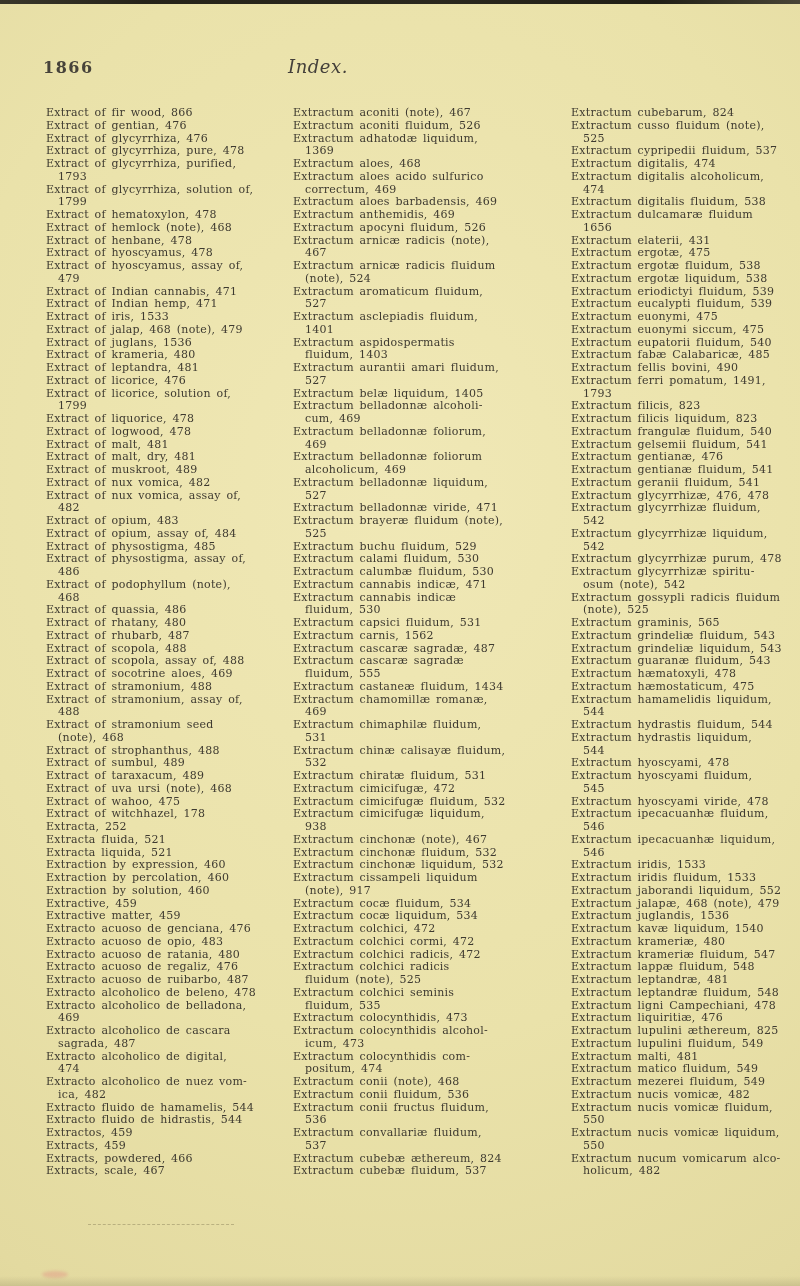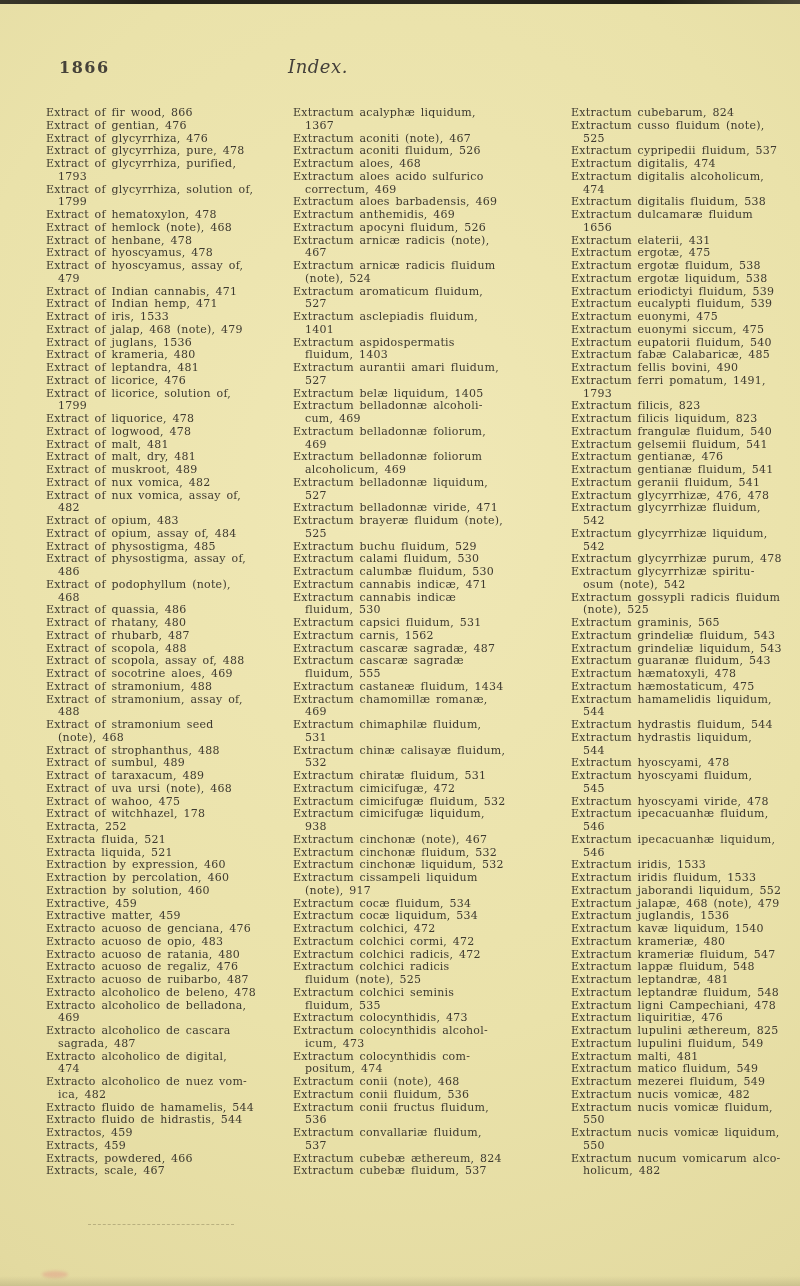--- a/index.html
+++ b/index.html
@@ -9,21 +9,21 @@
     background:
       radial-gradient(ellipse 120% 90% at 50% 38%, #f0e8b6 0%, #eae2aa 48%, #e3daa0 78%, #d9cf92 100%);
   }
   .scan-edge-top{
     position:absolute;left:0;top:0;width:800px;height:4px;
     background:linear-gradient(to right,#2a2820 0%, #15130d 18%, #1a1812 55%, #0f0e09 82%, #3a372c 100%);
     opacity:.92;
   }
   .page-number{
     position:absolute;left:43px;top:58px;
-    font-size:16px;font-weight:bold;letter-spacing:1.5px;color:#47433a;margin-left:16px;
+    font-size:16px;font-weight:bold;letter-spacing:1.5px;color:#47433a;
   }
   .page-title{
     position:absolute;left:0;top:56px;width:636px;text-align:center;
     font-size:18px;font-style:italic;color:#44403a;letter-spacing:.5px;
   }
   .col{
     position:absolute;top:107px;
     font-size:11px;line-height:12.75px;color:#3e3a30;
     letter-spacing:.25px;word-spacing:2px;
   }
@@ -137,24 +137,24 @@
     <div class="entry">Extracto alcoholico de nuez vom-
 ica, 482</div>
     <div class="entry">Extracto fluido de hamamelis, 544</div>
     <div class="entry">Extracto fluido de hidrastis, 544</div>
     <div class="entry">Extractos, 459</div>
     <div class="entry">Extracts, 459</div>
     <div class="entry">Extracts, powdered, 466</div>
     <div class="entry">Extracts, scale, 467</div>
   </div>
 <div class="col col-2">
-    <div class="entry">Extractum acalyphæ liquidum,
-1367</div>
     <div class="entry">Extractum aconiti (note), 467</div>
     <div class="entry">Extractum aconiti fluidum, 526</div>
+    <div class="entry">Extractum adhatodæ liquidum,
+1369</div>
     <div class="entry">Extractum aloes, 468</div>
     <div class="entry">Extractum aloes acido sulfurico
 correctum, 469</div>
     <div class="entry">Extractum aloes barbadensis, 469</div>
     <div class="entry">Extractum anthemidis, 469</div>
     <div class="entry">Extractum apocyni fluidum, 526</div>
     <div class="entry">Extractum arnicæ radicis (note),
 467</div>
     <div class="entry">Extractum arnicæ radicis fluidum
 (note), 524</div>

